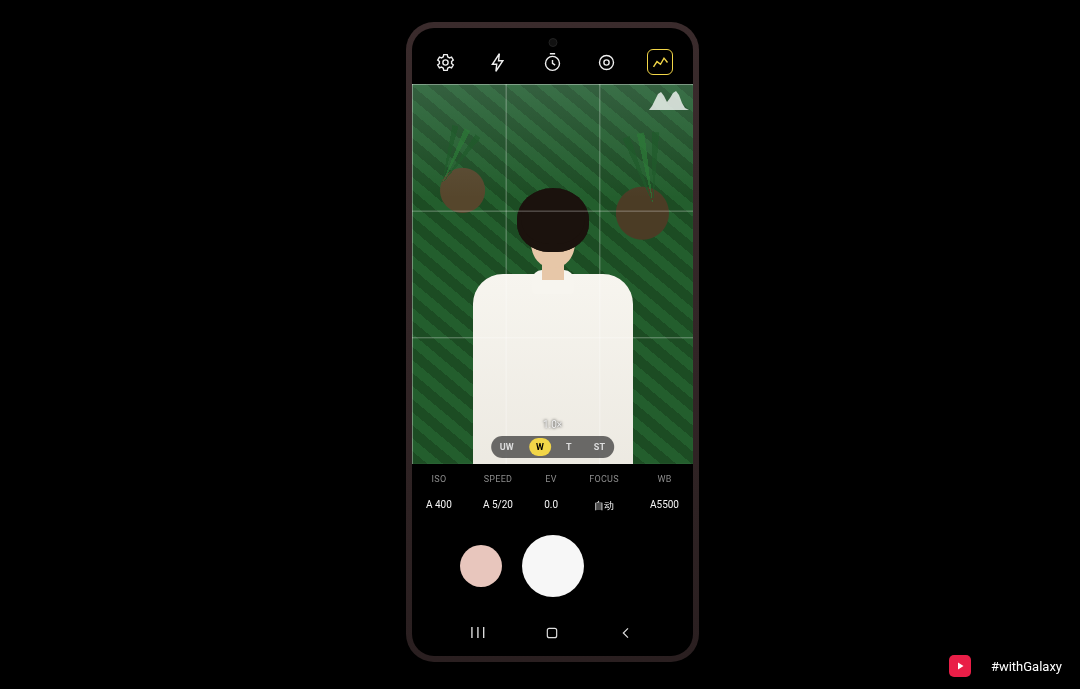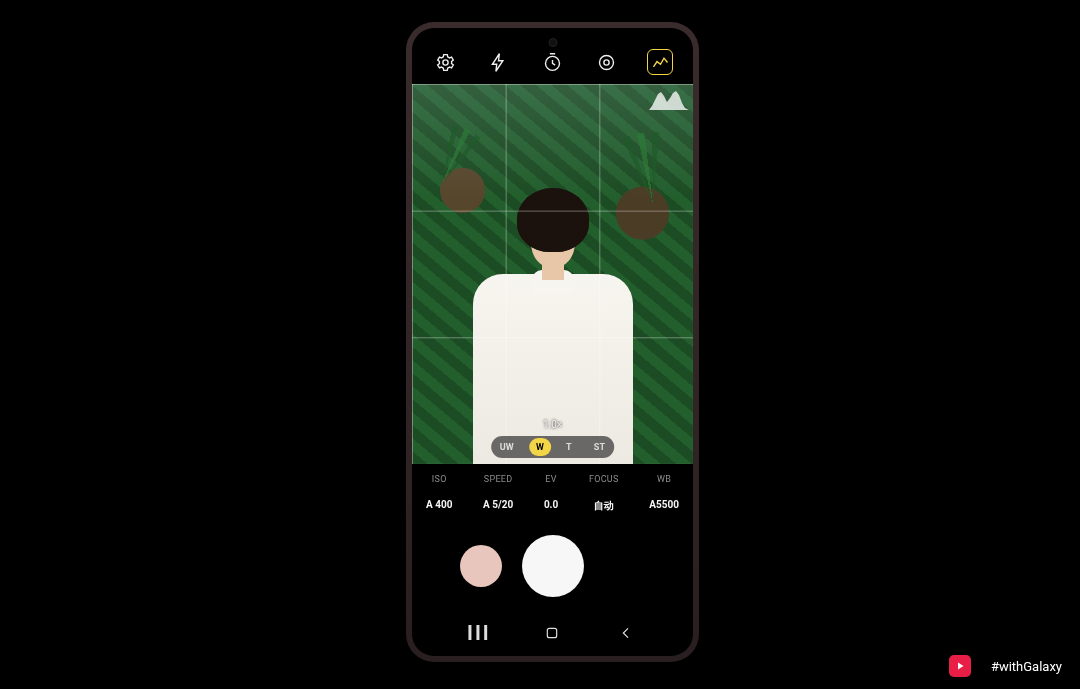--- a/index.html
+++ b/index.html
@@ -180,21 +180,21 @@
     display: flex;
     justify-content: space-between;
     padding: 10px 14px 6px 14px;
   }
   .param {
     display: flex; flex-direction: column; align-items: center;
     gap: 15px;
     cursor: pointer;
   }
   .param .lbl { font-size: 9px; color: #8c8c8c; letter-spacing: 0.3px; }
-  .param .val { font-size: 10px; color: #f5f5f5; font-weight: 700; }
+  .param .val { font-size: 10px; color: #f5f5f5; font-weight: 400; }
   
   .shutter-row {
     flex: 1;
     position: relative;
   }
   .thumb {
     position: absolute; left: 48px; top: 26px;
     width: 42px; height: 42px;
     border-radius: 50%;
     background: #e8c6bd;
@@ -209,21 +209,21 @@
   }
   
   .nav {
     height: 40px;
     display: flex;
     justify-content: space-around;
     align-items: center;
     padding: 0 30px 6px 30px;
   }
   .nav .nbtn { color: #ddd; cursor: pointer; width: 28px; display:flex; justify-content:center; }
-  .nav .nbtn.recents { letter-spacing: 2px; font-size: 20px; font-weight: 700; }
+  .nav .nbtn.recents { letter-spacing: 2px; font-size: 14px; font-weight: 400; }
   .nav svg { width: 16px; height: 16px; stroke: #ddd; fill: none; stroke-width: 1.8; }
 
   
   .badge {
     position: absolute;
     right: 18px;
     bottom: 12px;
     display: flex;
     align-items: center;
     gap: 20px;

